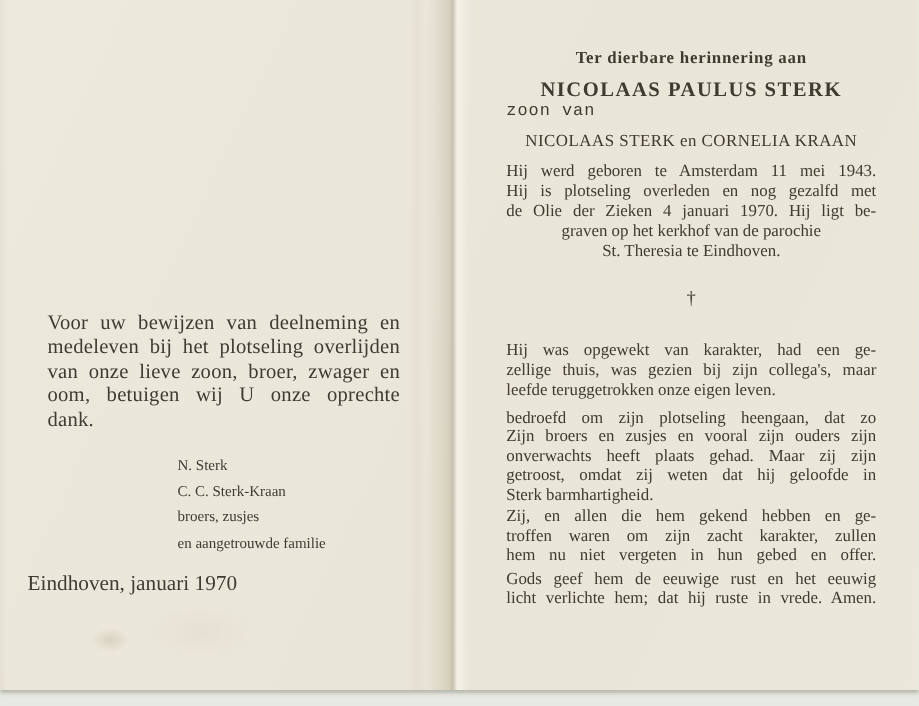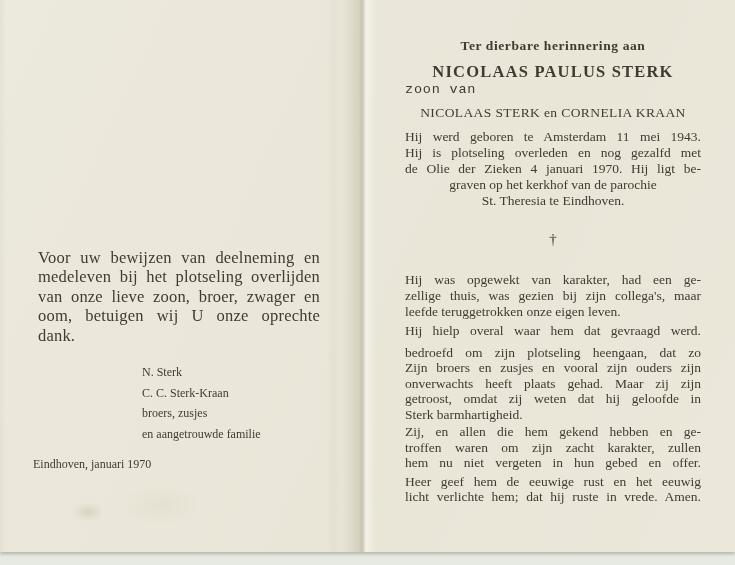--- a/index.html
+++ b/index.html
@@ -60,22 +60,22 @@
   }
   .signatories {
     position: absolute;
     left: 142px; top: 362px;
     width: 200px;
     font-size: 12px;
     line-height: 20.6px;
   }
   .dateline {
     position: absolute;
-    left: 33px; top: 457px;
-    font-size: 12px;
+    left: 22px; top: 457px;
+    font-size: 17px;
   }
 
   
   .right-col {
     position: absolute;
     left: 405px; top: 38px;
     width: 296px;
     font-size: 13.5px;
     line-height: 15.8px;
   }
@@ -129,38 +129,35 @@
       </div>
 
       <div class="r-cross">†</div>
 
       <div class="r-p2">
         <div class="line j">Hij was opgewekt van karakter, had een ge-</div>
         <div class="line j">zellige thuis, was gezien bij zijn collega's, maar</div>
         <div class="line l">leefde teruggetrokken onze eigen leven.</div>
       </div>
 
-      <div class="r-p3">
-        <div class="line j">Hij hielp overal waar hem dat gevraagd werd.</div>
-      </div>
 
       <div class="r-p4">
         <div class="line j">bedroefd om zijn plotseling heengaan, dat zo</div>
         <div class="line j">Zijn broers en zusjes en vooral zijn ouders zijn</div>
         <div class="line j">onverwachts heeft plaats gehad. Maar zij zijn</div>
         <div class="line j">getroost, omdat zij weten dat hij geloofde in</div>
         <div class="line l">Sterk barmhartigheid.</div>
       </div>
 
       <div class="r-p5">
         <div class="line j">Zij, en allen die hem gekend hebben en ge-</div>
         <div class="line j">troffen waren om zijn zacht karakter, zullen</div>
         <div class="line j">hem nu niet vergeten in hun gebed en offer.</div>
       </div>
 
       <div class="r-p6">
-        <div class="line j">Heer geef hem de eeuwige rust en het eeuwig</div>
+        <div class="line j">Gods geef hem de eeuwige rust en het eeuwig</div>
         <div class="line j">licht verlichte hem; dat hij ruste in vrede. Amen.</div>
       </div>
     </div>
 
   </div>
 </div>
 
 </body></html>

